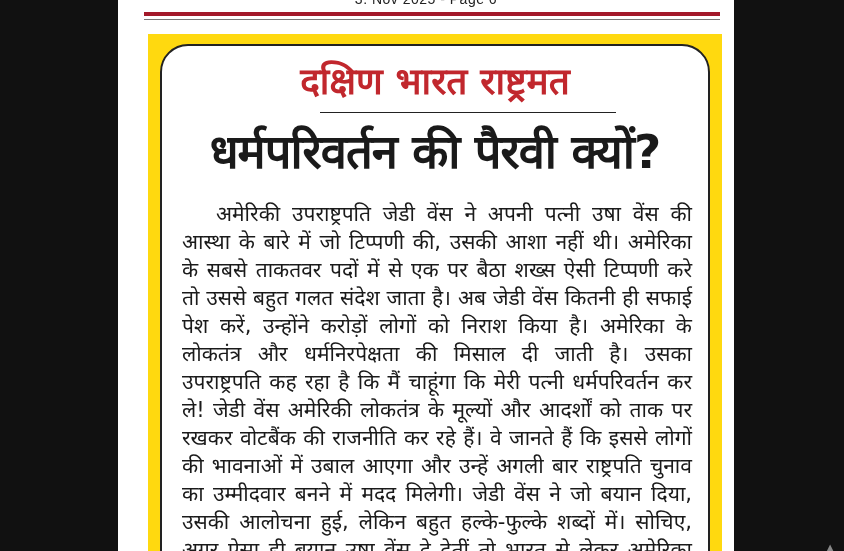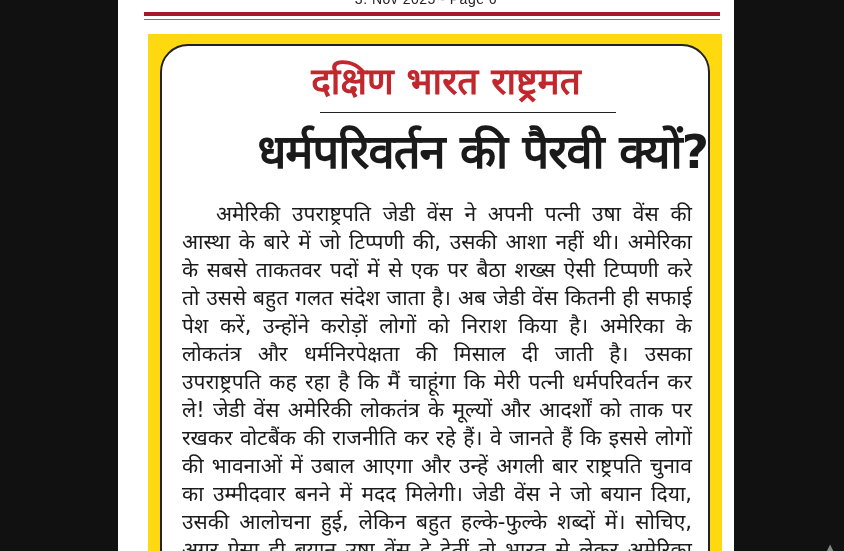--- a/index.html
+++ b/index.html
@@ -3,23 +3,23 @@
 <meta charset="utf-8">
 <style>
   html, body { margin:0; padding:0; }
   body { width:844px; height:551px; background:#111111; position:relative; overflow:hidden; font-family:"DejaVu Sans", sans-serif; }
   .page { position:absolute; left:118px; top:0; width:616px; height:551px; background:#ffffff; overflow:hidden; }
   .hdr-text { position:absolute; left:0; width:100%; top:-9px; text-align:center; font-family:"Liberation Sans", sans-serif; font-size:14px; color:#222; letter-spacing:0.5px; }
   .rule-red { position:absolute; left:26px; width:576px; top:12px; height:4px; background:#a3192a; }
   .rule-grey { position:absolute; left:26px; width:576px; top:19px; height:1px; background:#777; }
   .yellow { position:absolute; left:30px; top:34px; width:574px; height:540px; background:#ffd90f; }
   .card { position:absolute; left:12px; top:10px; width:550px; height:560px; background:#ffffff; border:2px solid #222; border-radius:28px 28px 0 0; box-sizing:border-box; }
-  .masthead { position:absolute; left:0; width:100%; top:14px; text-align:center; font-family:"DejaVu Sans", sans-serif; font-weight:bold; font-size:37px; color:#c1272d; line-height:44px;padding-left:11px; }
+  .masthead { position:absolute; left:0; width:100%; top:14px; text-align:center; font-family:"DejaVu Sans", sans-serif; font-weight:bold; font-size:37px; color:#c1272d; line-height:44px; }
   .mast-rule { position:absolute; left:158px; width:296px; top:66px; height:1px; background:#222; }
-  .headline { position:absolute; left:0; width:100%; top:76px; text-align:right; font-family:"DejaVu Sans", sans-serif; font-weight:bold; font-size:47px; color:#1a1a1a; line-height:60px; letter-spacing:-1px; }
+  .headline { position:absolute; left:0; width:100%; top:76px; text-align:center; font-family:"DejaVu Sans", sans-serif; font-weight:bold; font-size:47px; color:#1a1a1a; line-height:60px; letter-spacing:-1px; }
   .body { position:absolute; left:20px; width:510px; top:154px; font-family:"DejaVu Sans", sans-serif; font-size:21px; line-height:28px; color:#1a1a1a; text-align:justify; }
   .body p { margin:0; text-indent:34px; }
   .scroll-arrow { position:absolute; right:10px; bottom:-2px; color:#888; font-size:10px; }
 </style>
 </head>
 <body>
 
 <div class="page">
   <div class="hdr-text">3. Nov 2025 - Page 6</div>
   <div class="rule-red"></div>

